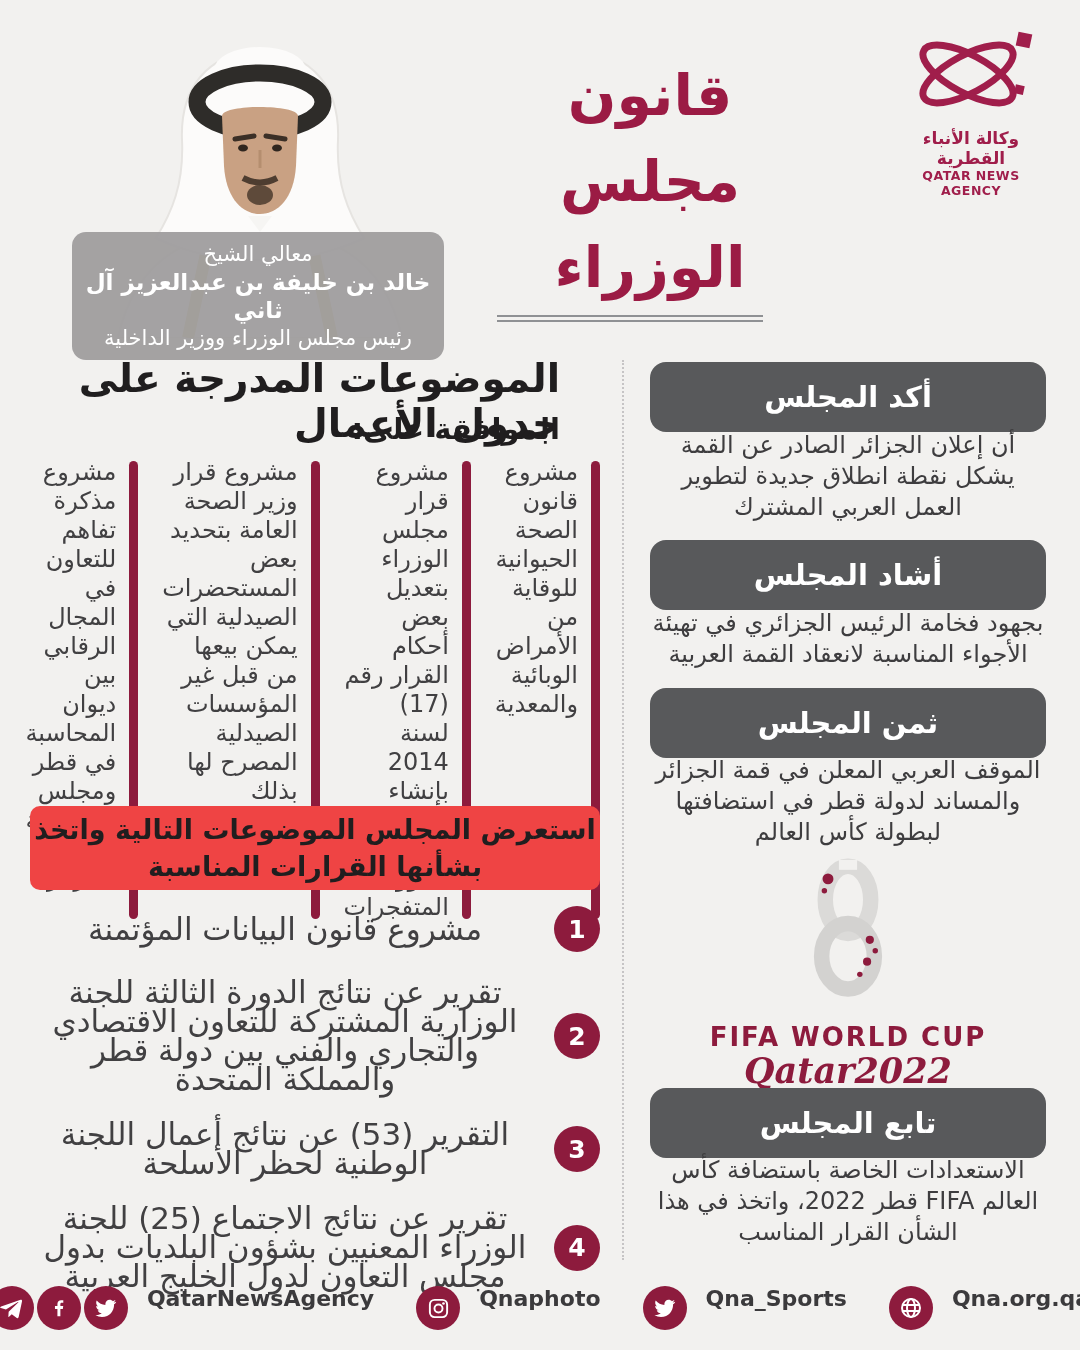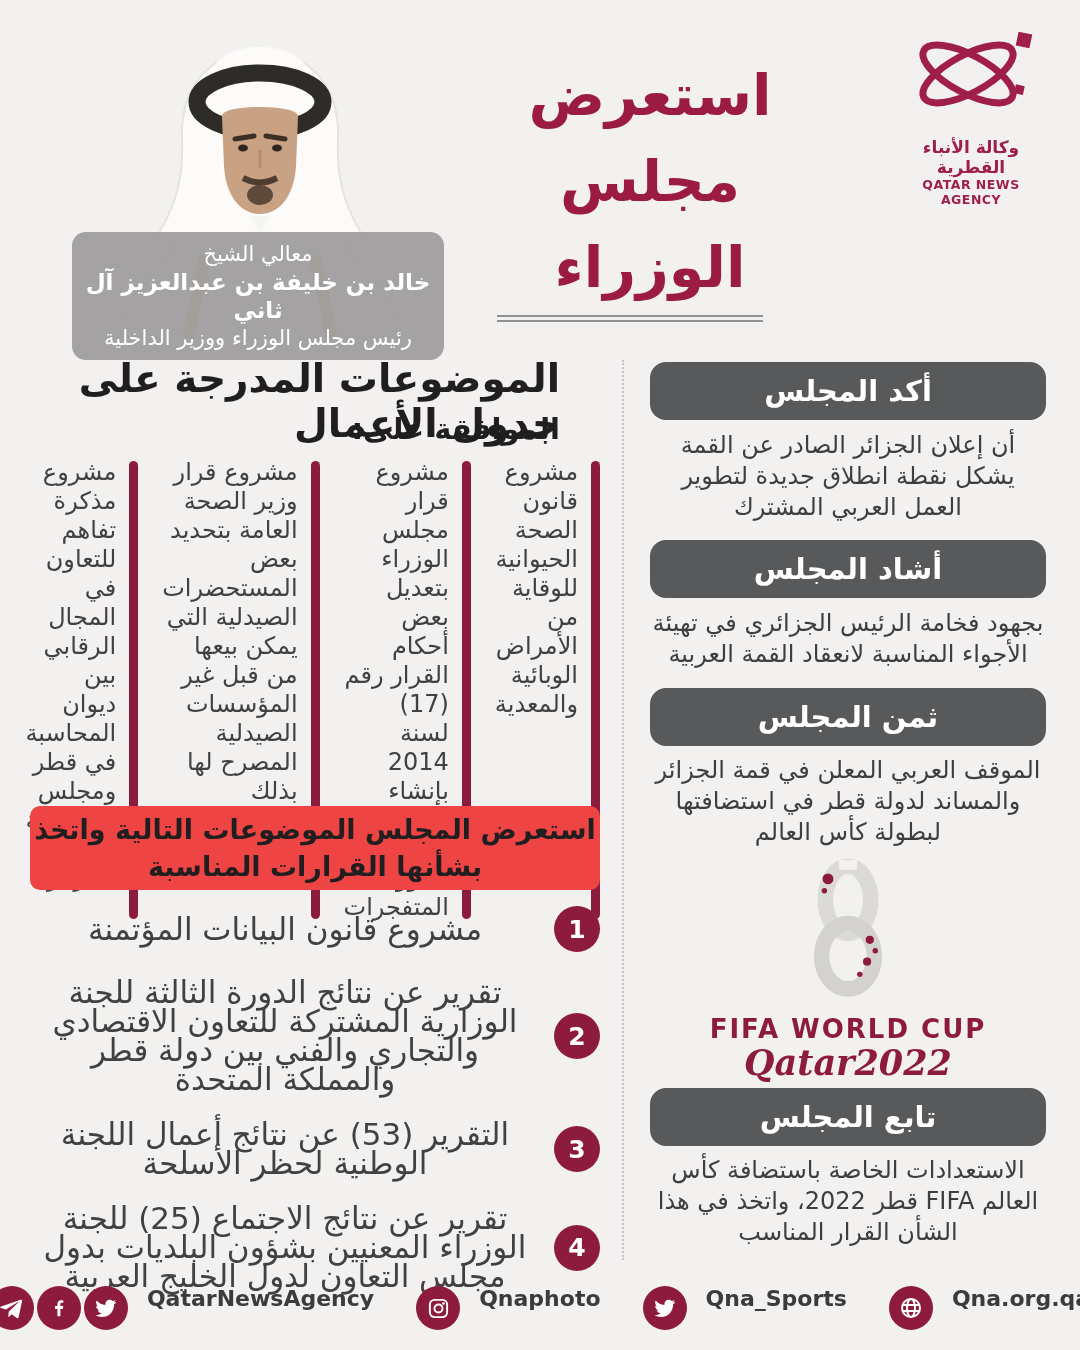--- a/index.html
+++ b/index.html
@@ -24,21 +24,21 @@
   }
   .date {
     position:absolute; left:497px; top:274px; width:266px; text-align:center;
     color:#85878A; font-weight:bold; font-size:25px;
   }
   .date-underline {
     position:absolute; left:497px; top:315px; width:266px; height:7px;
     border-top:2px solid #8F9194; border-bottom:2px solid #8F9194;
   }
   .qna { position:absolute; left:890px; top:28px; width:162px; text-align:center; }
-  .qna-ar { color:#A01E4B; font-weight:bold; font-size:17px; margin-top:19px; }
+  .qna-ar { color:#A01E4B; font-weight:bold; font-size:17px; margin-top:10px; }
   .qna-en { color:#A01E4B; font-weight:bold; font-size:12.5px; letter-spacing:0.5px; }
   
   .agenda-heading {
     position:absolute; left:30px; top:356px; width:530px; text-align:right;
     color:#201E1F; font-weight:bold; font-size:39px;
   }
   .agenda-sub {
     position:absolute; left:30px; top:412px; width:530px; text-align:right;
     color:#201E1F; font-weight:bold; font-size:29px;
   }
@@ -69,35 +69,35 @@
     display:flex; align-items:center; justify-content:center;
   }
   .num-text { flex:1; text-align:center; font-size:31px; line-height:29px; color:#414042; }
   
   .divider {
     position:absolute; left:622px; top:360px; height:900px; width:0;
     border-left:2px dotted #C6C4C5;
   }
   
   .sec-header {
-    position:absolute; left:650px; width:396px; height:58px;
+    position:absolute; left:650px; width:396px; height:70px;
     background:#58595B; border-radius:16px; color:#fff;
     display:flex; align-items:center; justify-content:center;
     font-weight:bold; font-size:29px;
   }
   .sec-body {
     position:absolute; left:650px; width:396px; text-align:center;
     font-size:24px; line-height:31px; color:#3E3D3F;
   }
   .h0{top:362px;} .b0{top:430px;}
   .h1{top:540px;} .b1{top:608px;}
   .h2{top:688px;} .b2{top:755px;}
   .h3{top:1088px;} .b3{top:1155px;}
   .worldcup { position:absolute; left:650px; top:854px; width:396px; text-align:center; }
-  .wc-line1 { color:#8D1B3D; font-weight:bold; font-size:26px; letter-spacing:2px; margin-top:12px; }
+  .wc-line1 { color:#8D1B3D; font-weight:bold; font-size:26px; letter-spacing:2px; margin-top:20px; }
   .wc-line2 {
     color:#8D1B3D; font-weight:bold; font-style:italic; font-size:35px;
     font-family:"DejaVu Serif", serif; margin-top:-2px;
   }
   
   .footer {
     position:absolute; left:0; right:0; top:1286px; direction:ltr;
     display:flex; justify-content:center; align-items:center; gap:42px;
   }
   .social-group { display:flex; gap:19px; }
@@ -133,21 +133,21 @@
     </svg>
   </div>
 
   <div class="caption">
     <div class="c1">معالي الشيخ</div>
     <div class="c2">خالد بن خليفة بن عبدالعزيز آل ثاني</div>
     <div class="c3">رئيس مجلس الوزراء ووزير الداخلية</div>
   </div>
 
   <div class="title">
-    <div>استعرض</div>
+    <div>قانون</div>
     <div>مجلس الوزراء</div>
   </div>
 
   <div class="date-underline"></div>
 
   <div class="qna">
     <svg width="150" height="90" viewBox="0 0 150 90" style="display:block;margin:0 auto;">
       <g stroke="#A01E4B" stroke-width="7" fill="none">
         <ellipse cx="72" cy="46" rx="50" ry="19" transform="rotate(-28 72 46)"></ellipse>
         <ellipse cx="72" cy="46" rx="50" ry="19" transform="rotate(28 72 46)"></ellipse>

